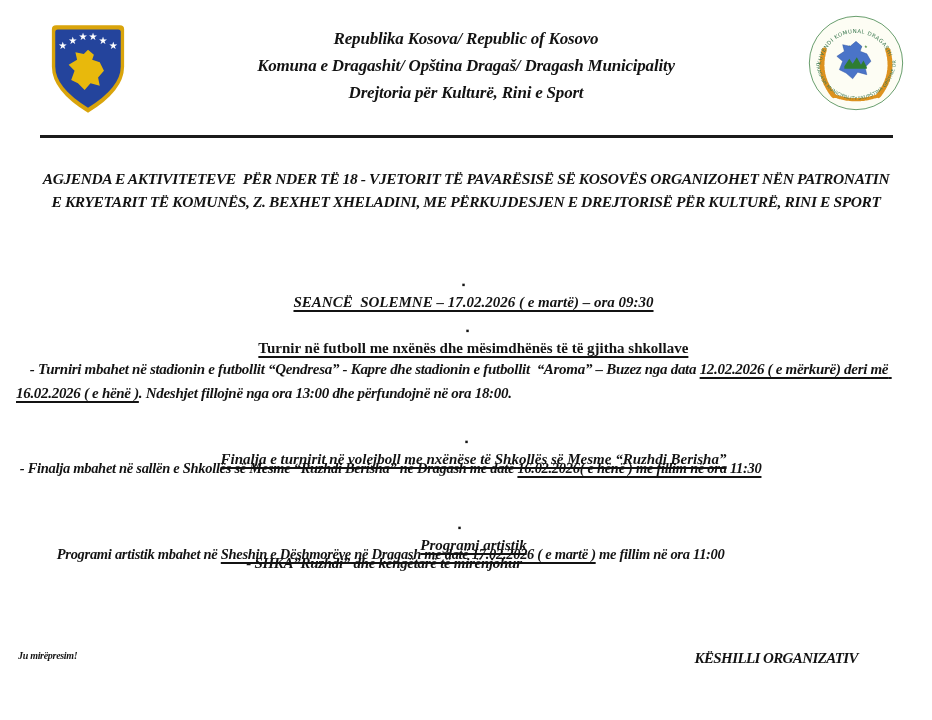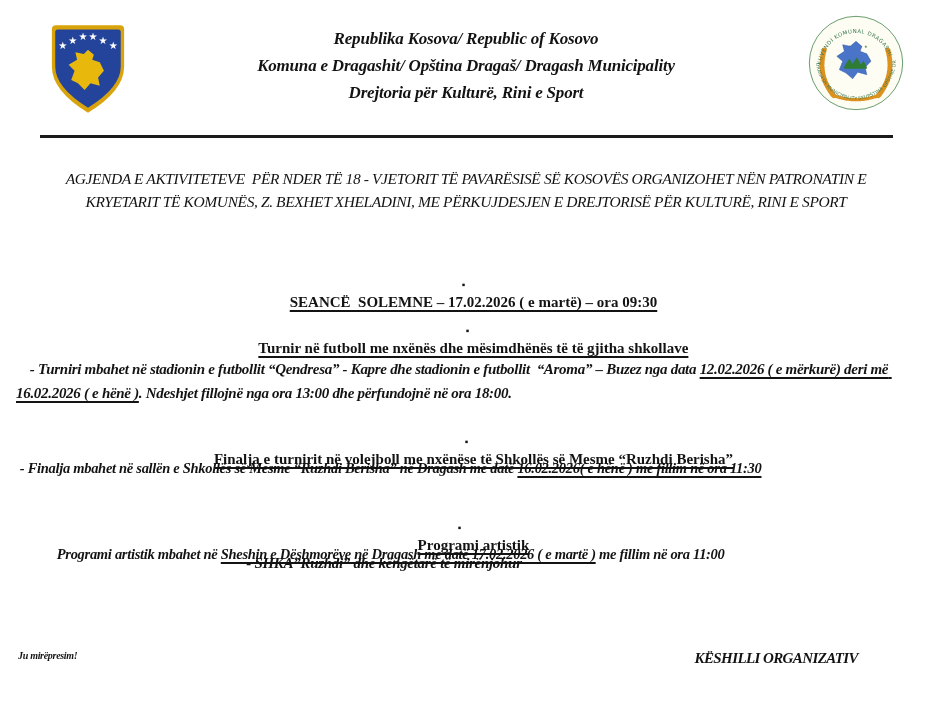--- a/index.html
+++ b/index.html
@@ -11,30 +11,30 @@
   .flag{position:absolute;left:46px;top:22px;width:84px;height:94px;}
   .seal{position:absolute;left:806px;top:13px;width:100px;height:100px;}
   .hdr{
     position:absolute;top:25px;left:140px;width:652px;text-align:center;
     font-weight:bold;font-style:italic;font-size:17px;line-height:27px;
     letter-spacing:-0.2px;
   }
   .rule{position:absolute;top:135px;left:40px;width:853px;height:3px;background:#1b1b1b;}
   .doc-title{
     position:absolute;top:167px;left:40px;width:852px;text-align:center;
-    font-weight:normal;font-style:italic;font-size:15.5px;line-height:23px;
+    font-weight:bold;font-style:italic;font-size:15.5px;line-height:23px;
     letter-spacing:-0.4px;white-space:pre-wrap;
   }
   .bullet-line{
     position:absolute;left:0;width:932px;text-align:center;
     font-weight:bold;font-size:15px;white-space:pre;
   }
   .bullet{display:inline-block;font-size:10px;vertical-align:2px;font-style:normal;}
   .g12{margin-right:12px;} .g14{margin-right:14px;} .g20{margin-right:20px;} .g28{margin-right:28px;}
-  .italic{}
+  .italic{font-style:italic;}
   .ul{text-decoration:underline;text-decoration-thickness:1.5px;text-underline-offset:3px;}
   .para{
     position:absolute;left:16px;width:901px;text-align:left;
     font-weight:bold;font-style:italic;font-size:15px;line-height:24px;
     letter-spacing:-0.3px;white-space:pre-wrap;
   }
   .line-center{
     position:absolute;left:0;width:768px;text-align:center;
     font-weight:bold;font-style:italic;font-size:14.5px;
     letter-spacing:-0.3px;white-space:pre;

